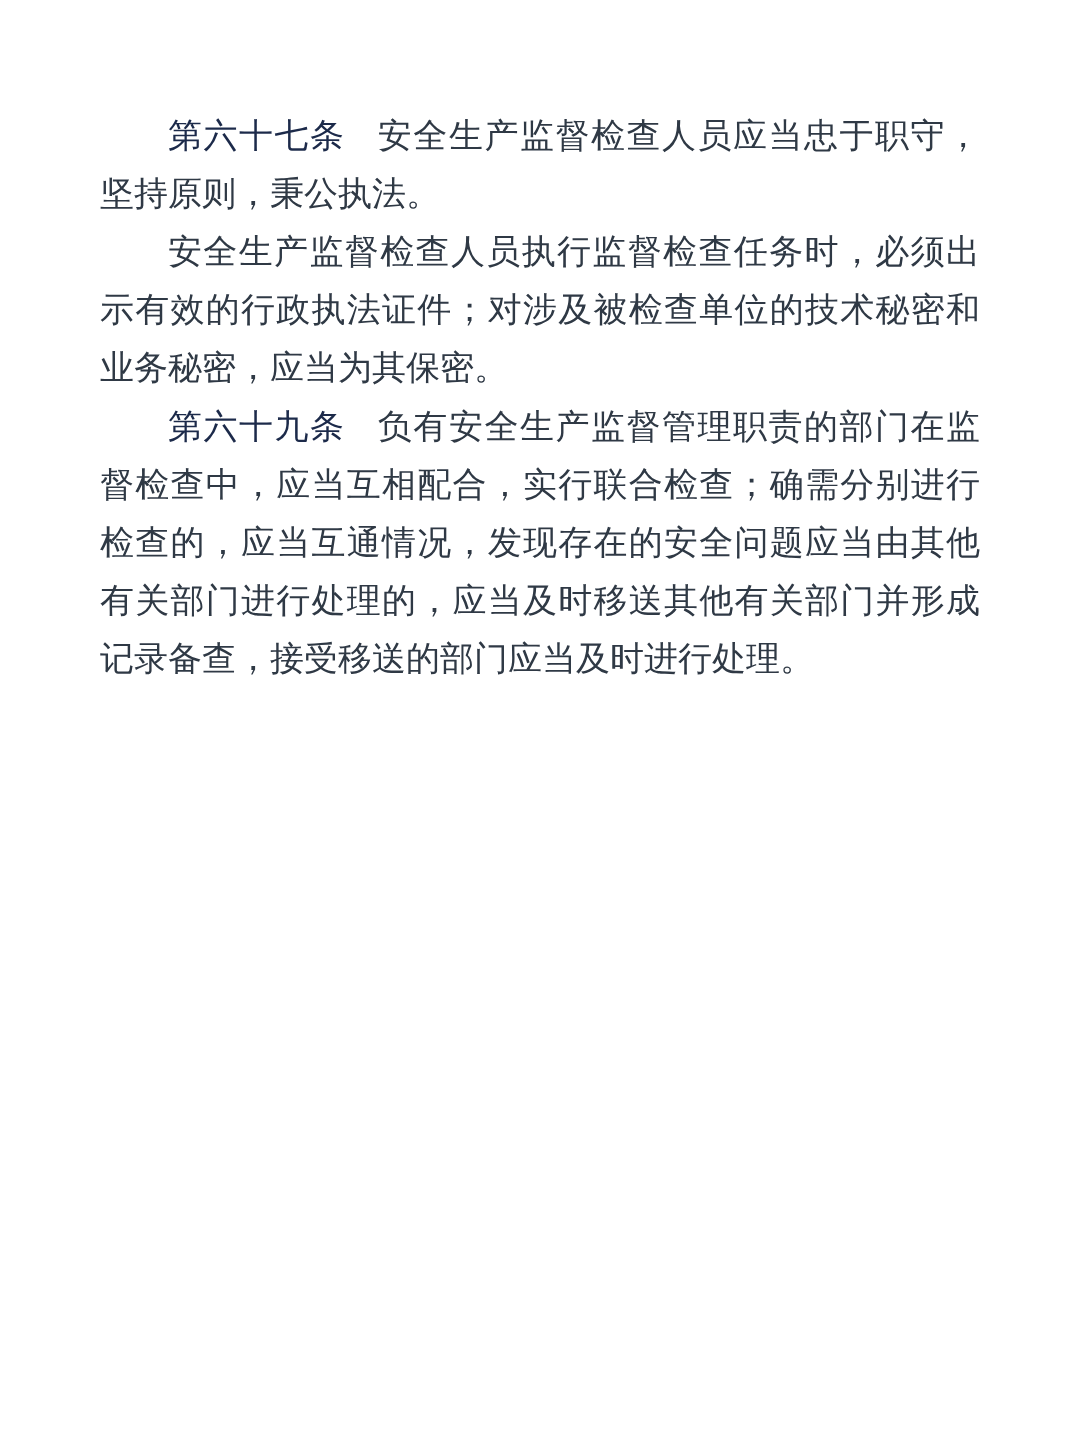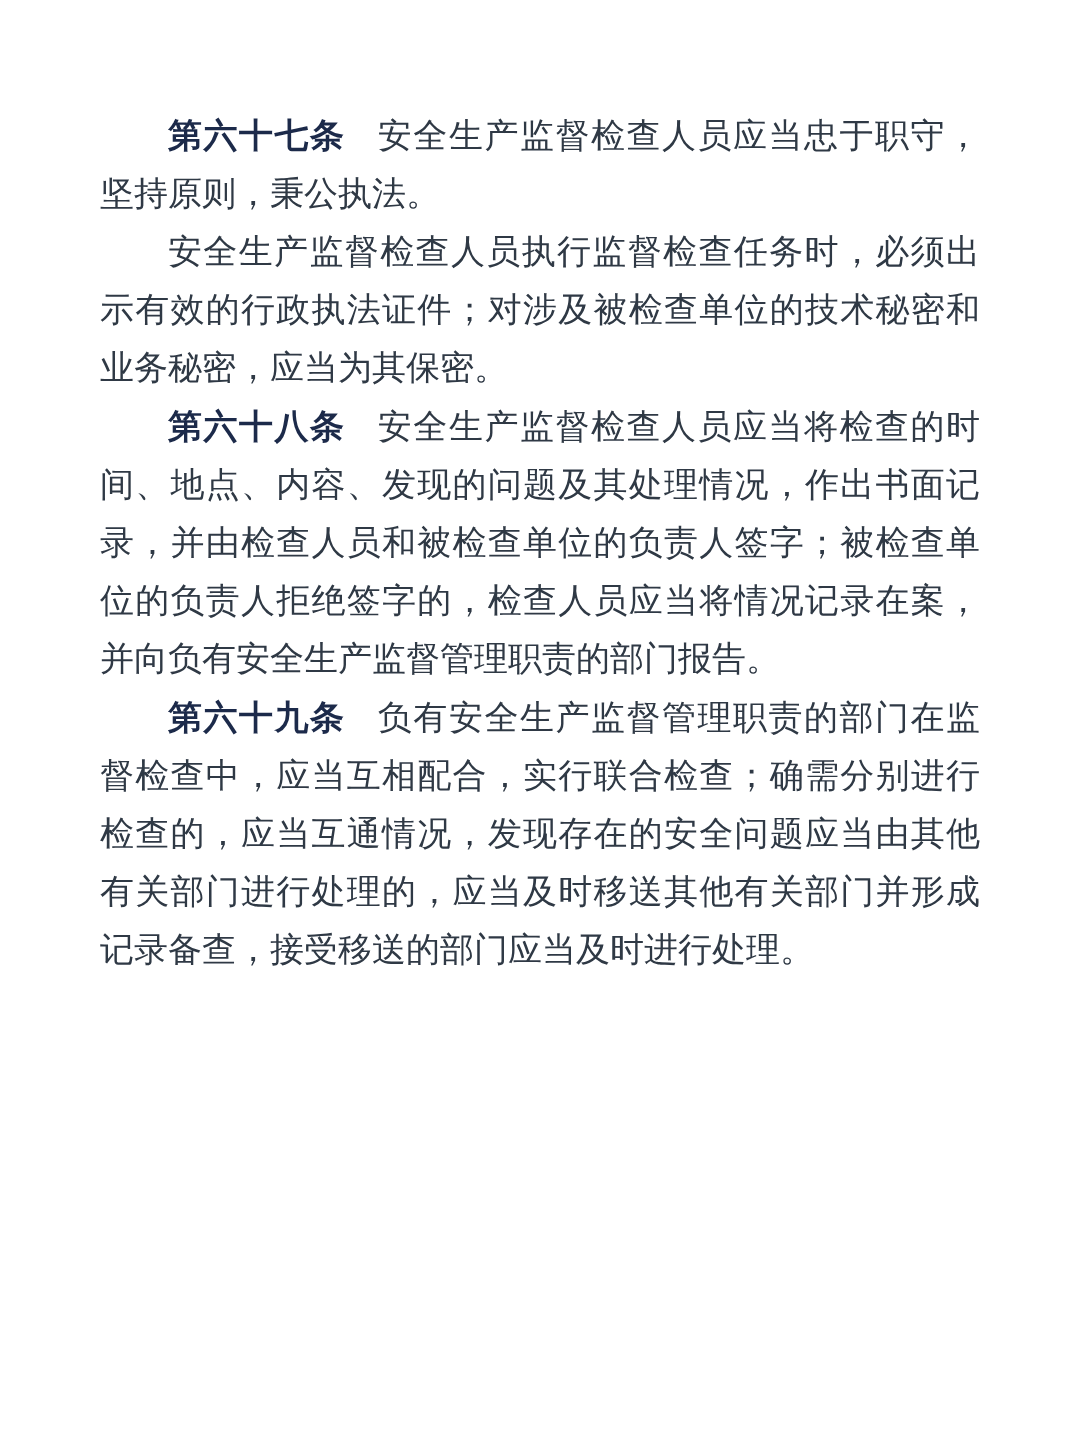--- a/index.html
+++ b/index.html
@@ -18,34 +18,33 @@
     font-size: 34px;
     line-height: 58px;
     color: #2f3945;
     text-align: justify;
     text-justify: inter-character;
     text-indent: 2em;
     overflow-wrap: break-word;
   }
   .article-label {
     font-family: "Liberation Sans", "DejaVu Sans", sans-serif;
-    font-weight: 700;
+    font-weight: 400;
     color: #1c2a4a;
     margin-right: 0.95em;
   }
   .article-label:empty { display: none; margin: 0; }
   .body-text { }
 </style>
 </head>
 <body>
 
 <div class="page">
 
   <p class="para"><span class="article-label">第六十七条</span><span class="body-text">安全生产监督检查人员应当忠于职守，坚持原则，秉公执法。</span></p>
 
   <p class="para"><span class="body-text">安全生产监督检查人员执行监督检查任务时，必须出示有效的行政执法证件；对涉及被检查单位的技术秘密和业务秘密，应当为其保密。</span></p>
 
-  <p class="para"><span class="article-label">第六十八条</span><span class="body-text">安全生产监督检查人员应当将检查的时间、地点、内容、发现的问题及其处理情况，作出书面记录，并由检查人员和被检查单位的负责人签字；被检查单位的负责人拒绝签字的，检查人员应当将情况记录在案，并向负有安全生产监督管理职责的部门报告。</span></p>
 
   <p class="para"><span class="article-label">第六十九条</span><span class="body-text">负有安全生产监督管理职责的部门在监督检查中，应当互相配合，实行联合检查；确需分别进行检查的，应当互通情况，发现存在的安全问题应当由其他有关部门进行处理的，应当及时移送其他有关部门并形成记录备查，接受移送的部门应当及时进行处理。</span></p>
 
 
 </div>
 
 </body></html>

